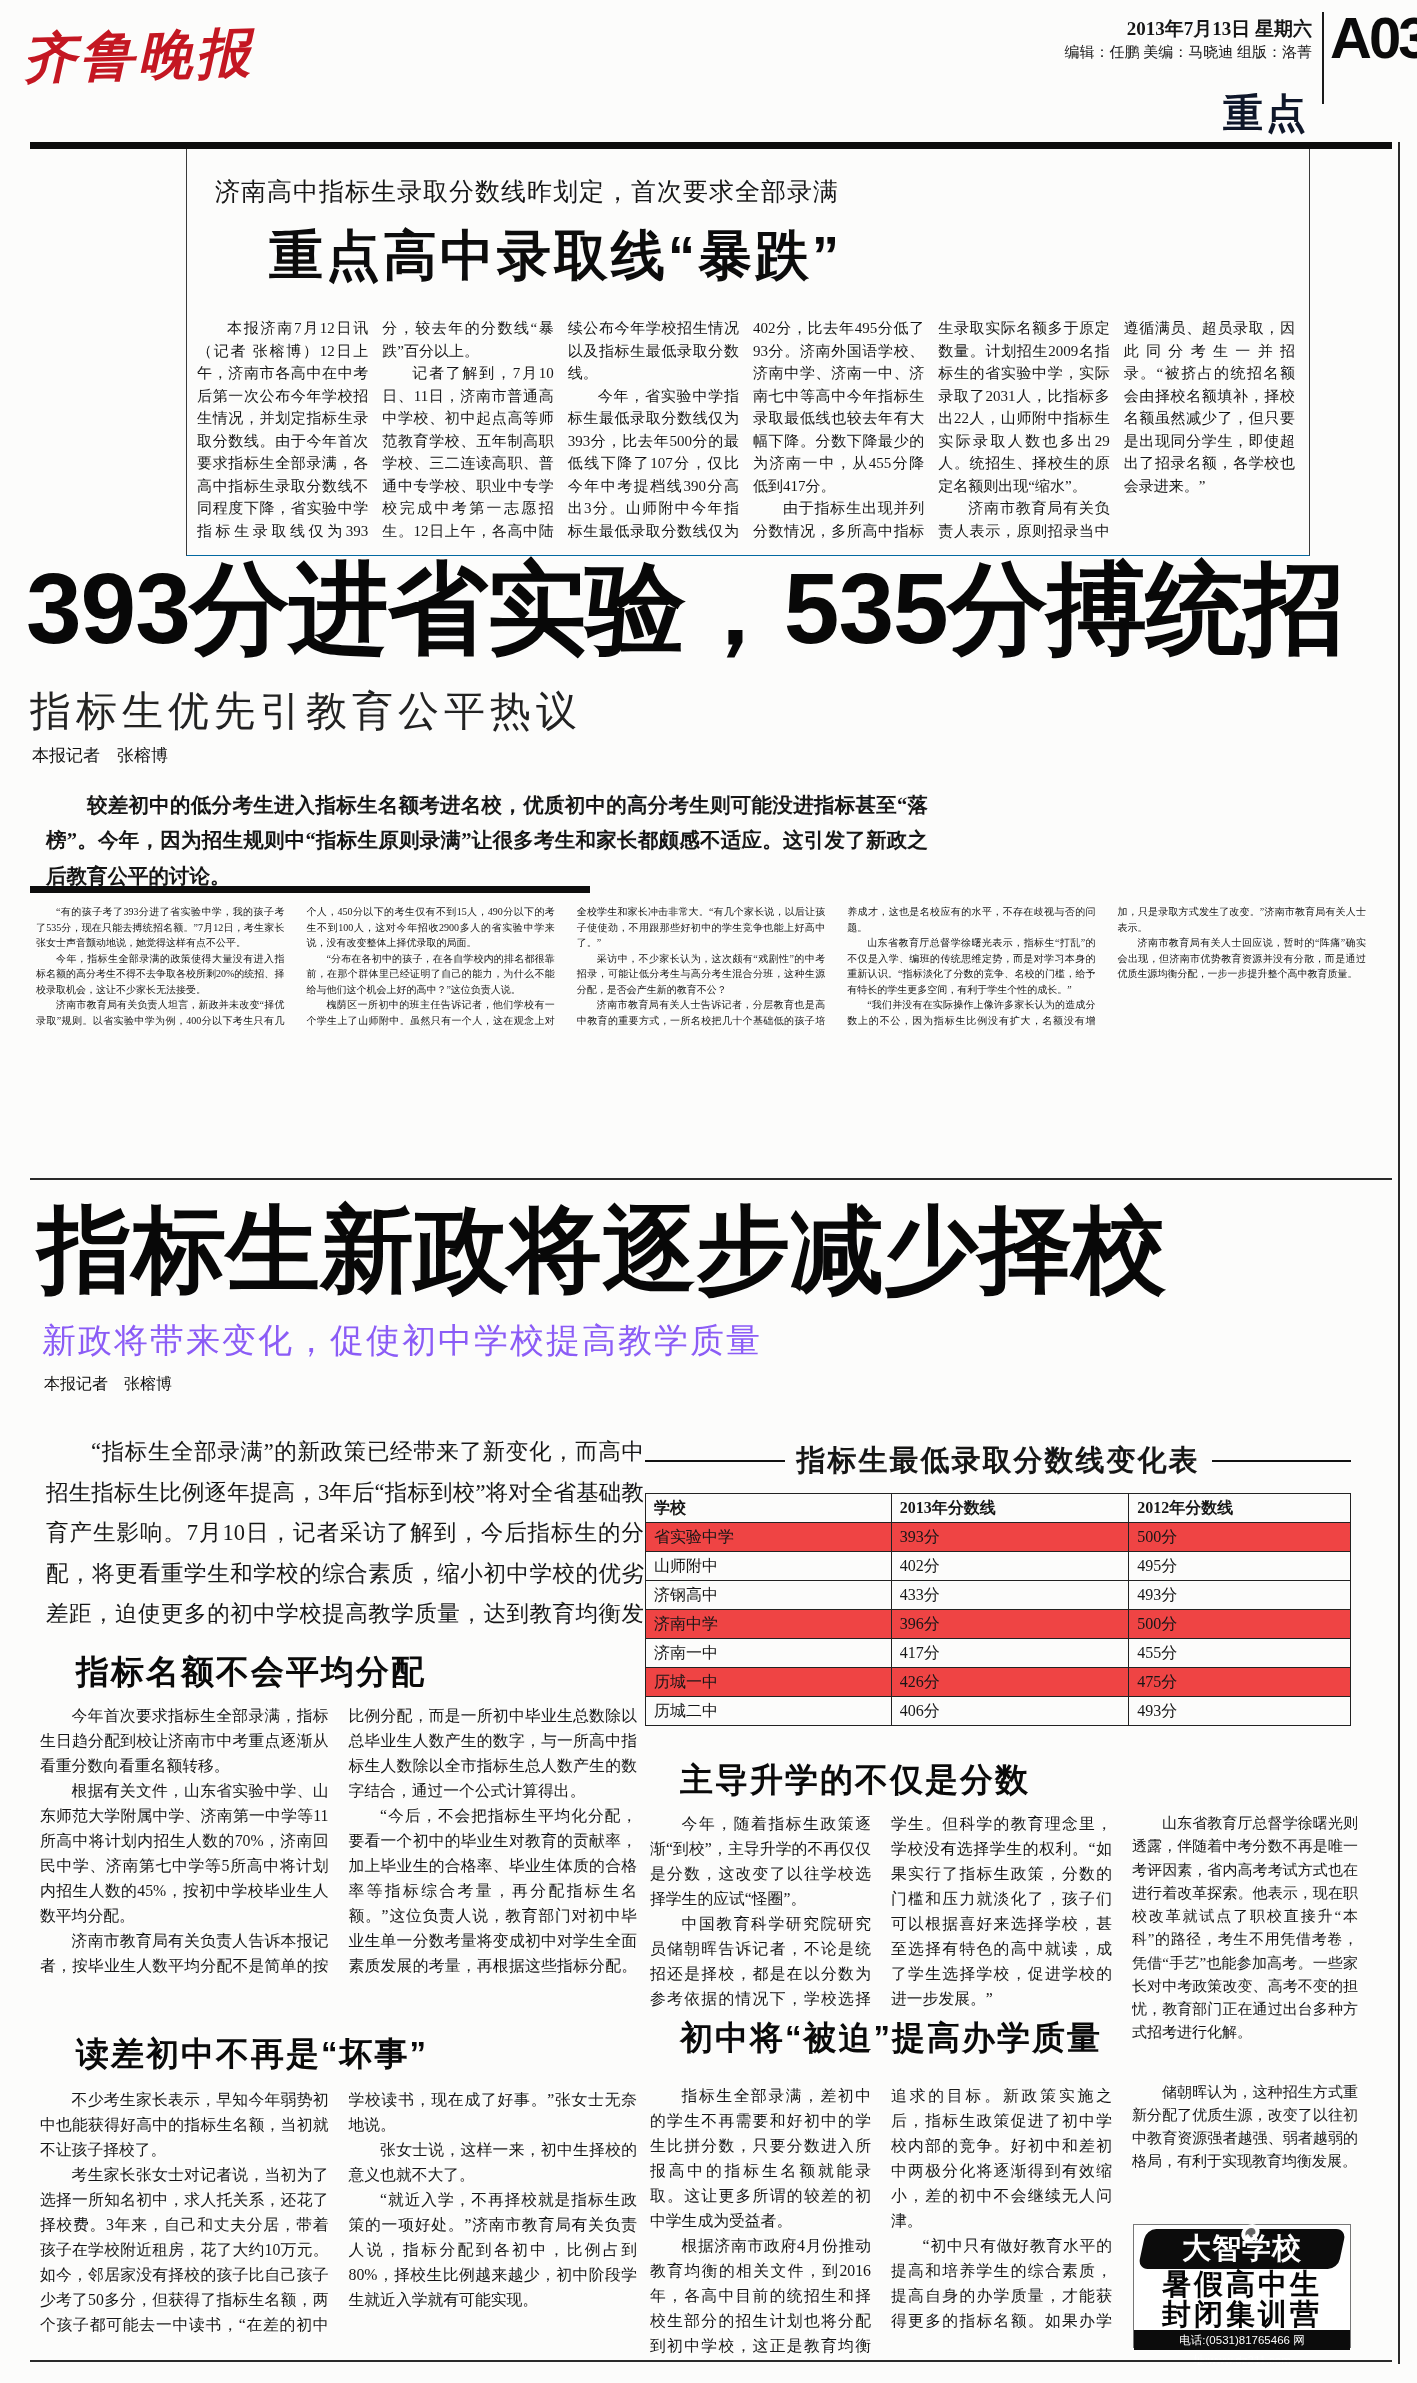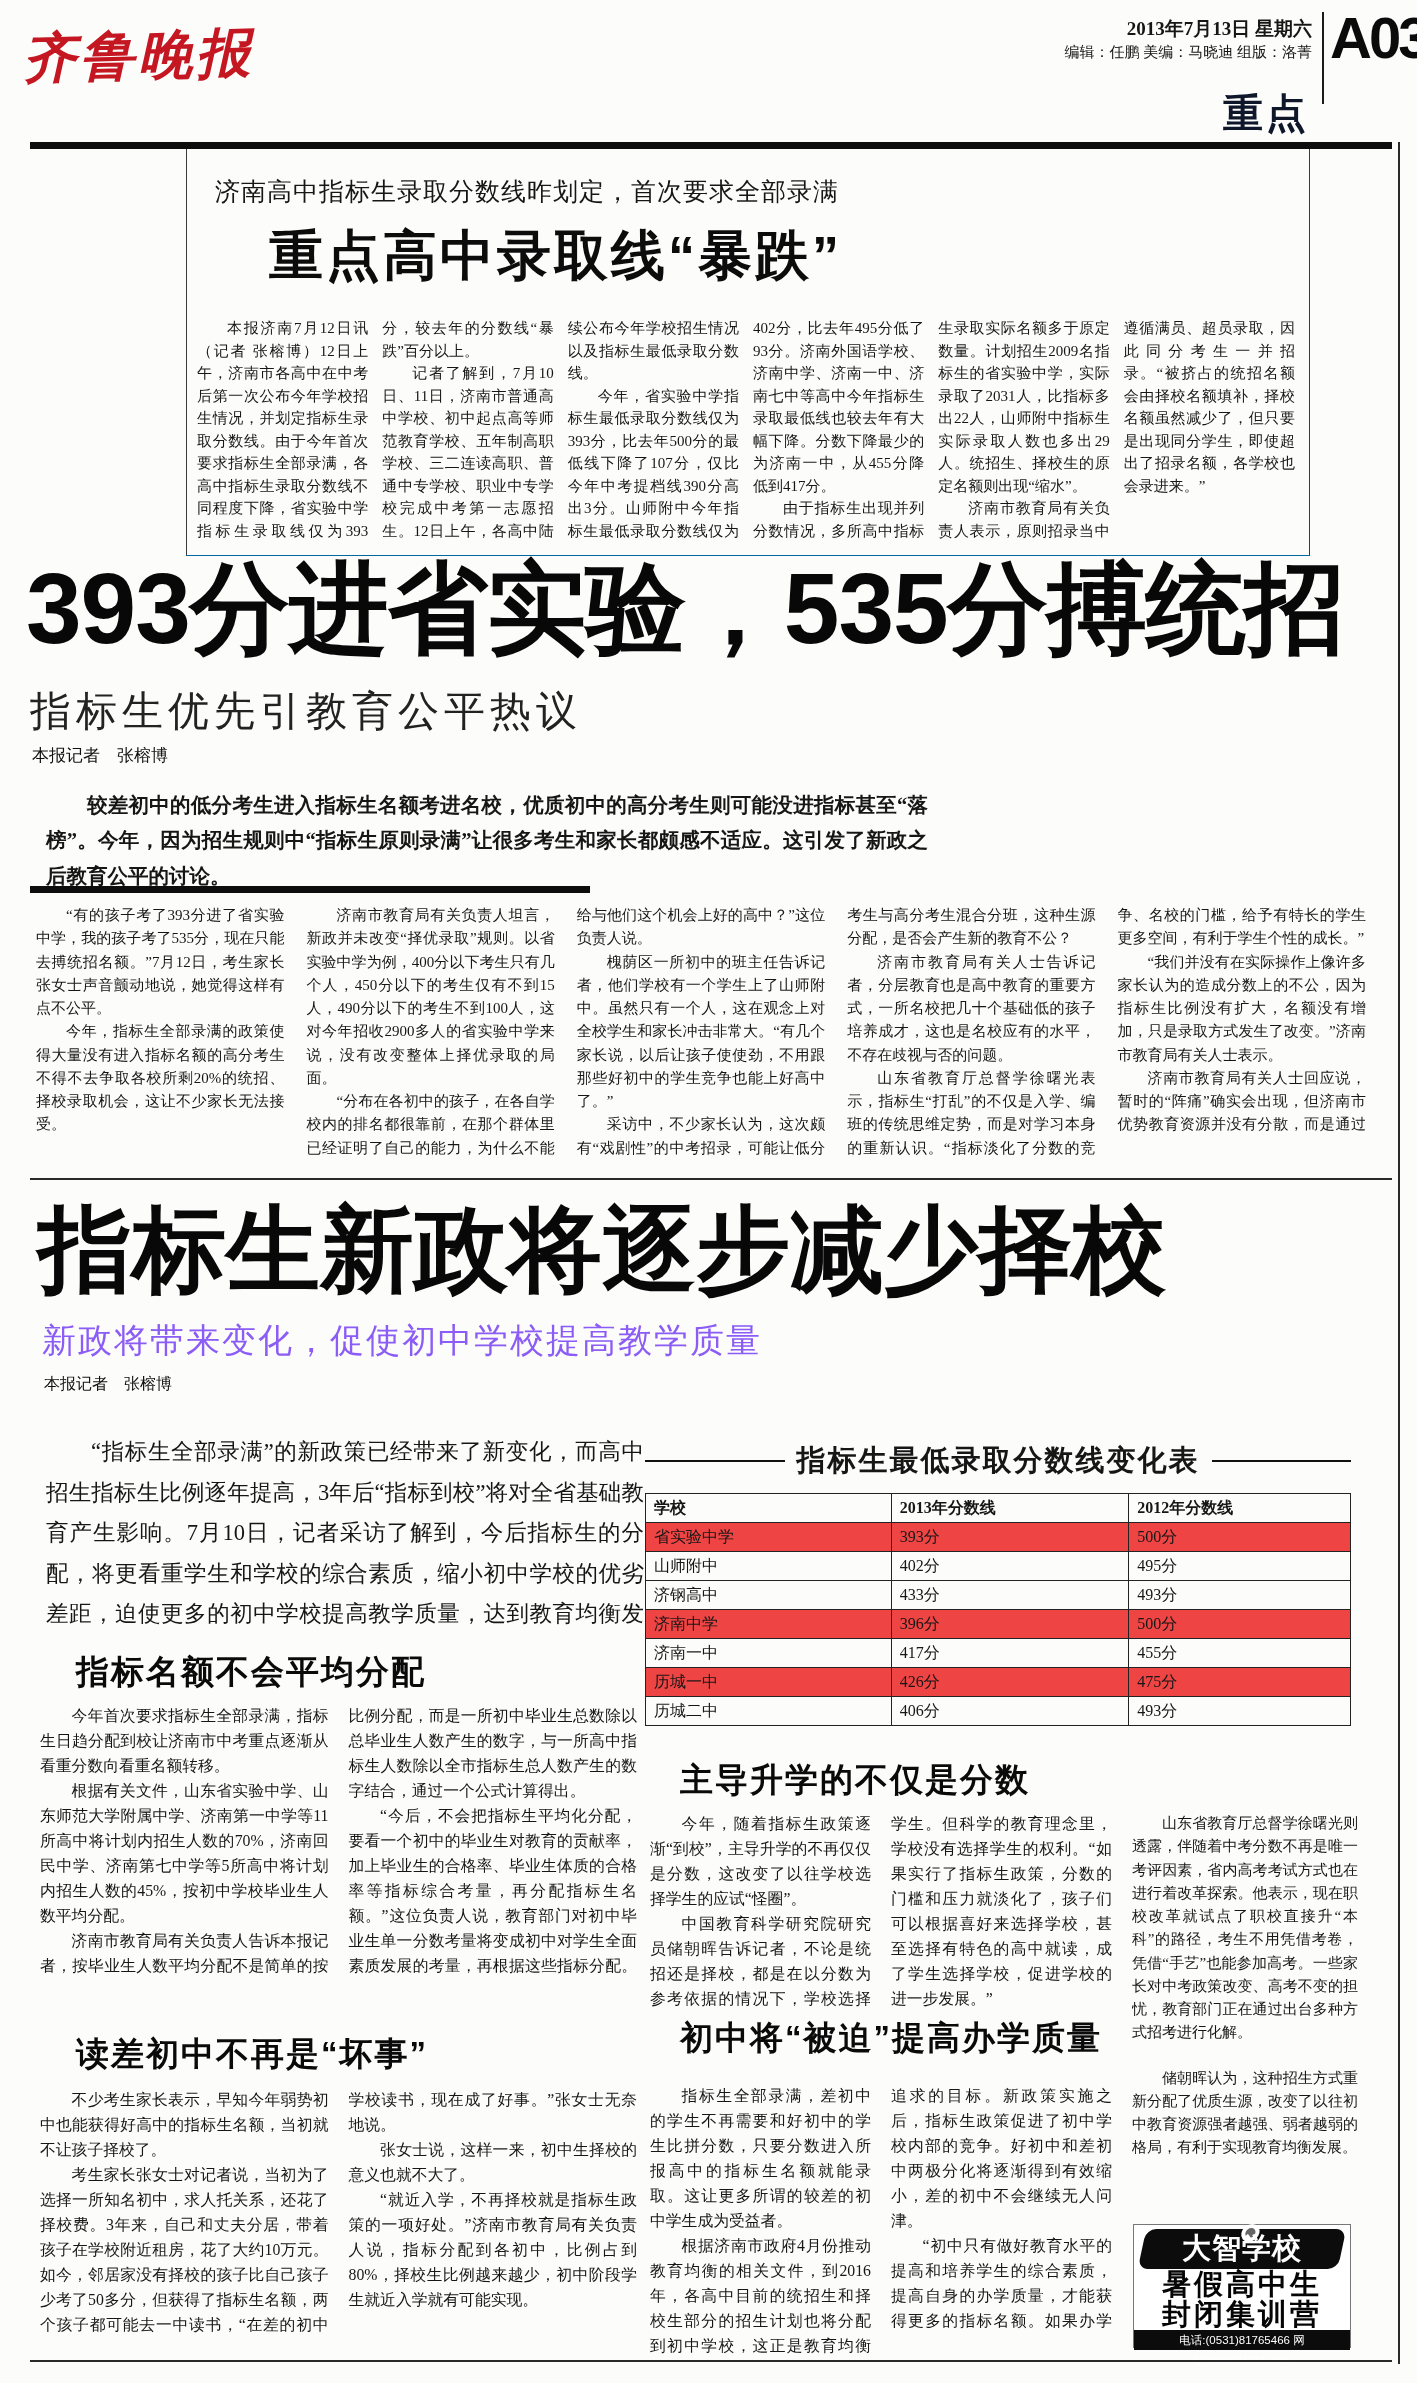--- a/index.html
+++ b/index.html
@@ -33,21 +33,21 @@
   .main-headline{left:26px;top:552px;width:1370px;font-size:100px;line-height:1.12;
                  font-weight:900;font-family:"Liberation Sans",sans-serif;color:#080808;
                  letter-spacing:-1px;white-space:nowrap;}
   .main-subhead{left:30px;top:684px;font-size:41px;font-weight:400;letter-spacing:5px;
                 font-family:"Liberation Sans",sans-serif;color:#222;}
   .byline{font-size:17px;color:#111;}
   .main-byline{left:32px;top:744px;}
   .lead{left:46px;top:788px;width:882px;font-size:20.5px;line-height:1.72;font-weight:bold;
         text-indent:2em;text-align:justify;}
   .main-body{left:36px;top:904px;width:1330px;height:262px;overflow:hidden;
-             column-count:5;column-gap:22px;font-size:15px;line-height:1.55;}
+             column-count:5;column-gap:22px;font-size:10px;line-height:1.55;}
   
   .policy-headline{left:38px;top:1198px;width:1360px;font-size:94px;line-height:1.1;font-weight:900;
                    font-family:"Liberation Sans",sans-serif;color:#080808;white-space:nowrap;}
   .policy-subhead{left:42px;top:1318px;font-size:34px;font-weight:400;letter-spacing:2px;
                   font-family:"Liberation Sans",sans-serif;color:#8b5cf6;text-align:right;}
   .policy-byline{left:44px;top:1374px;font-size:16px;}
   .intro{left:46px;top:1432px;width:598px;height:202px;overflow:hidden;
          font-size:22.5px;line-height:1.8;text-indent:2em;text-align:justify;}
   
   .table-wrap{left:645px;top:1432px;width:706px;margin-top:9px;}
@@ -66,21 +66,21 @@
   .s1-title{left:76px;top:1650px;}
   .s1-body{left:40px;top:1704px;width:597px;height:292px;}
   .s2-title{left:680px;top:1758px;}
   .s2-body{left:650px;top:1812px;width:462px;height:252px;}
   .s3-title{left:76px;top:2032px;}
   .s3-body{left:40px;top:2088px;width:597px;height:274px;}
   .s4-title{left:680px;top:2016px;}
   .s4-body{left:650px;top:2084px;width:462px;height:278px;}
   .right-col{left:1132px;top:1812px;width:226px;height:408px;overflow:hidden;
              font-size:15px;line-height:1.55;}
-  .right-col p + p{margin-top:22px;}
+  .right-col p + p{margin-top:36px;}
   
   .ad{left:1133px;top:2224px;width:216px;height:122px;border:1px solid #777;background:#fff;
       display:flex;flex-direction:column;}
   .ad-logo{position:relative;margin:4px 8px 0 8px;background:#0c0c0c;color:#fff;border-radius:10px;
            transform:skewX(-12deg);height:42px;display:flex;align-items:center;justify-content:center;}
   .ad-logo span{transform:skewX(12deg);font-size:29px;font-weight:900;
                 font-family:"Liberation Sans",sans-serif;letter-spacing:1px;}
   .ad-dot{position:absolute;top:-5px;left:96px;width:10px;height:10px;border:4px solid #fff;
           background:#666;border-radius:50%;}
   .ad-big{flex:1;display:flex;flex-direction:column;align-items:center;justify-content:center;

